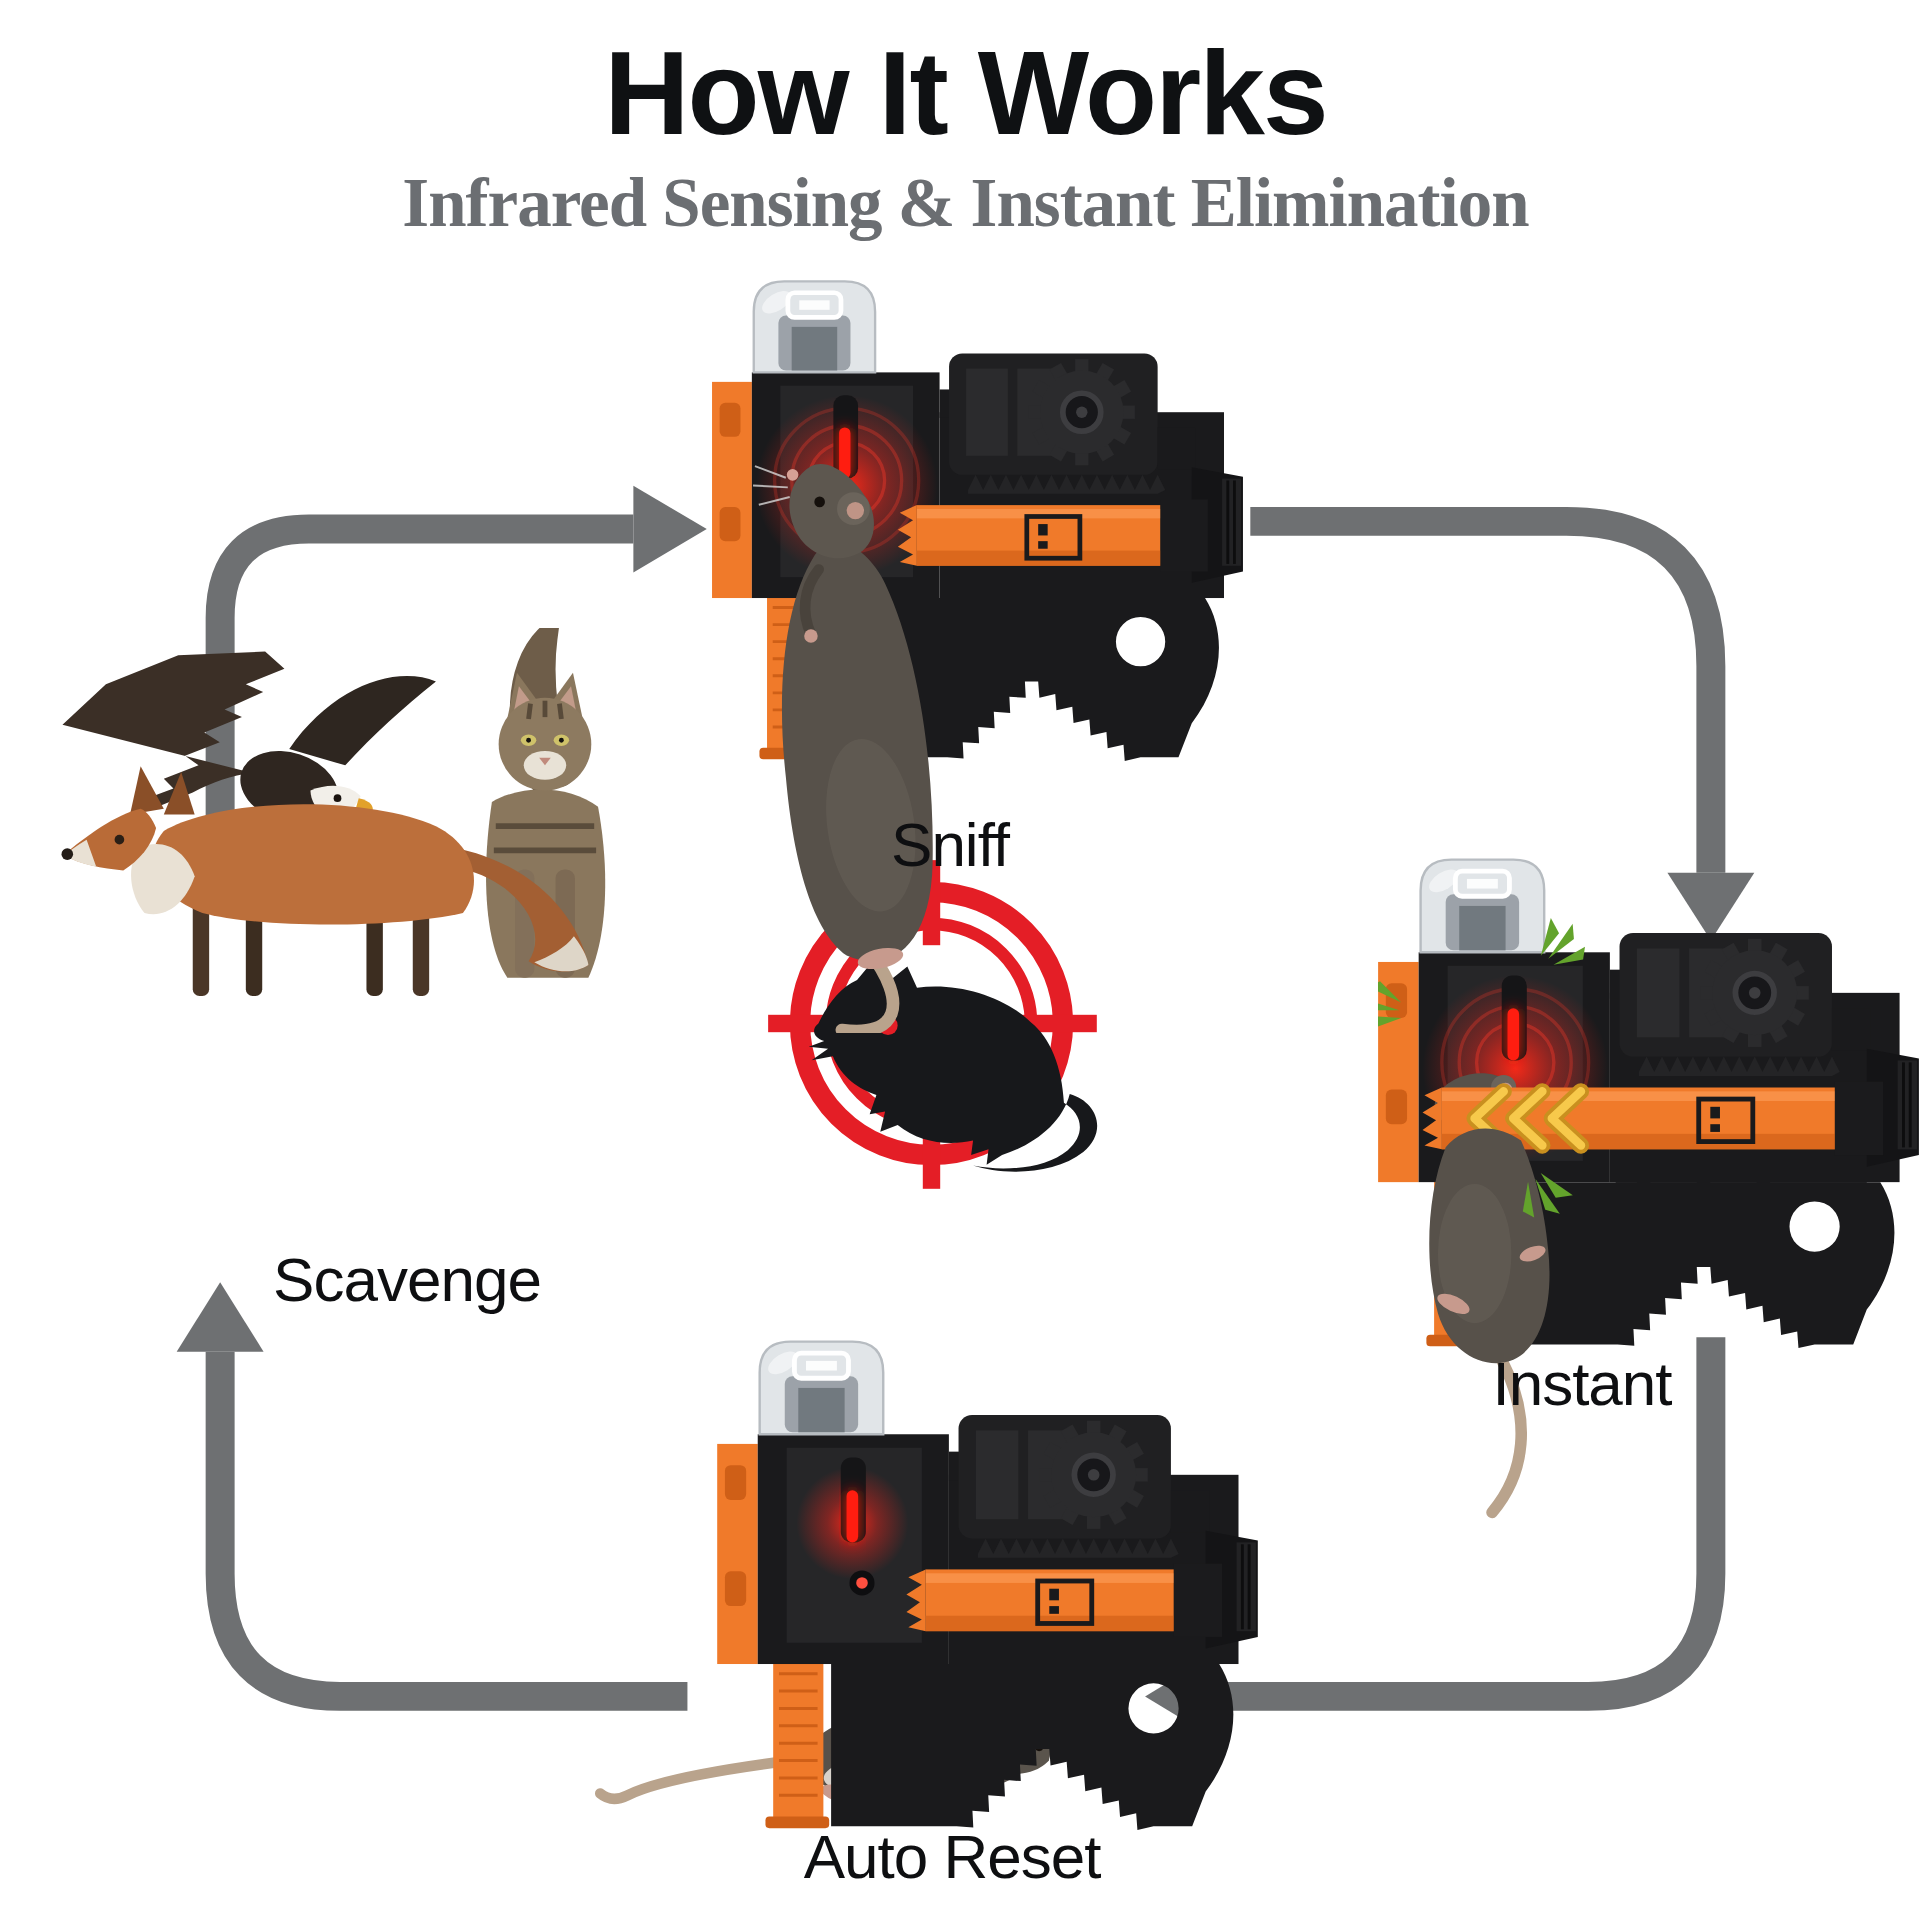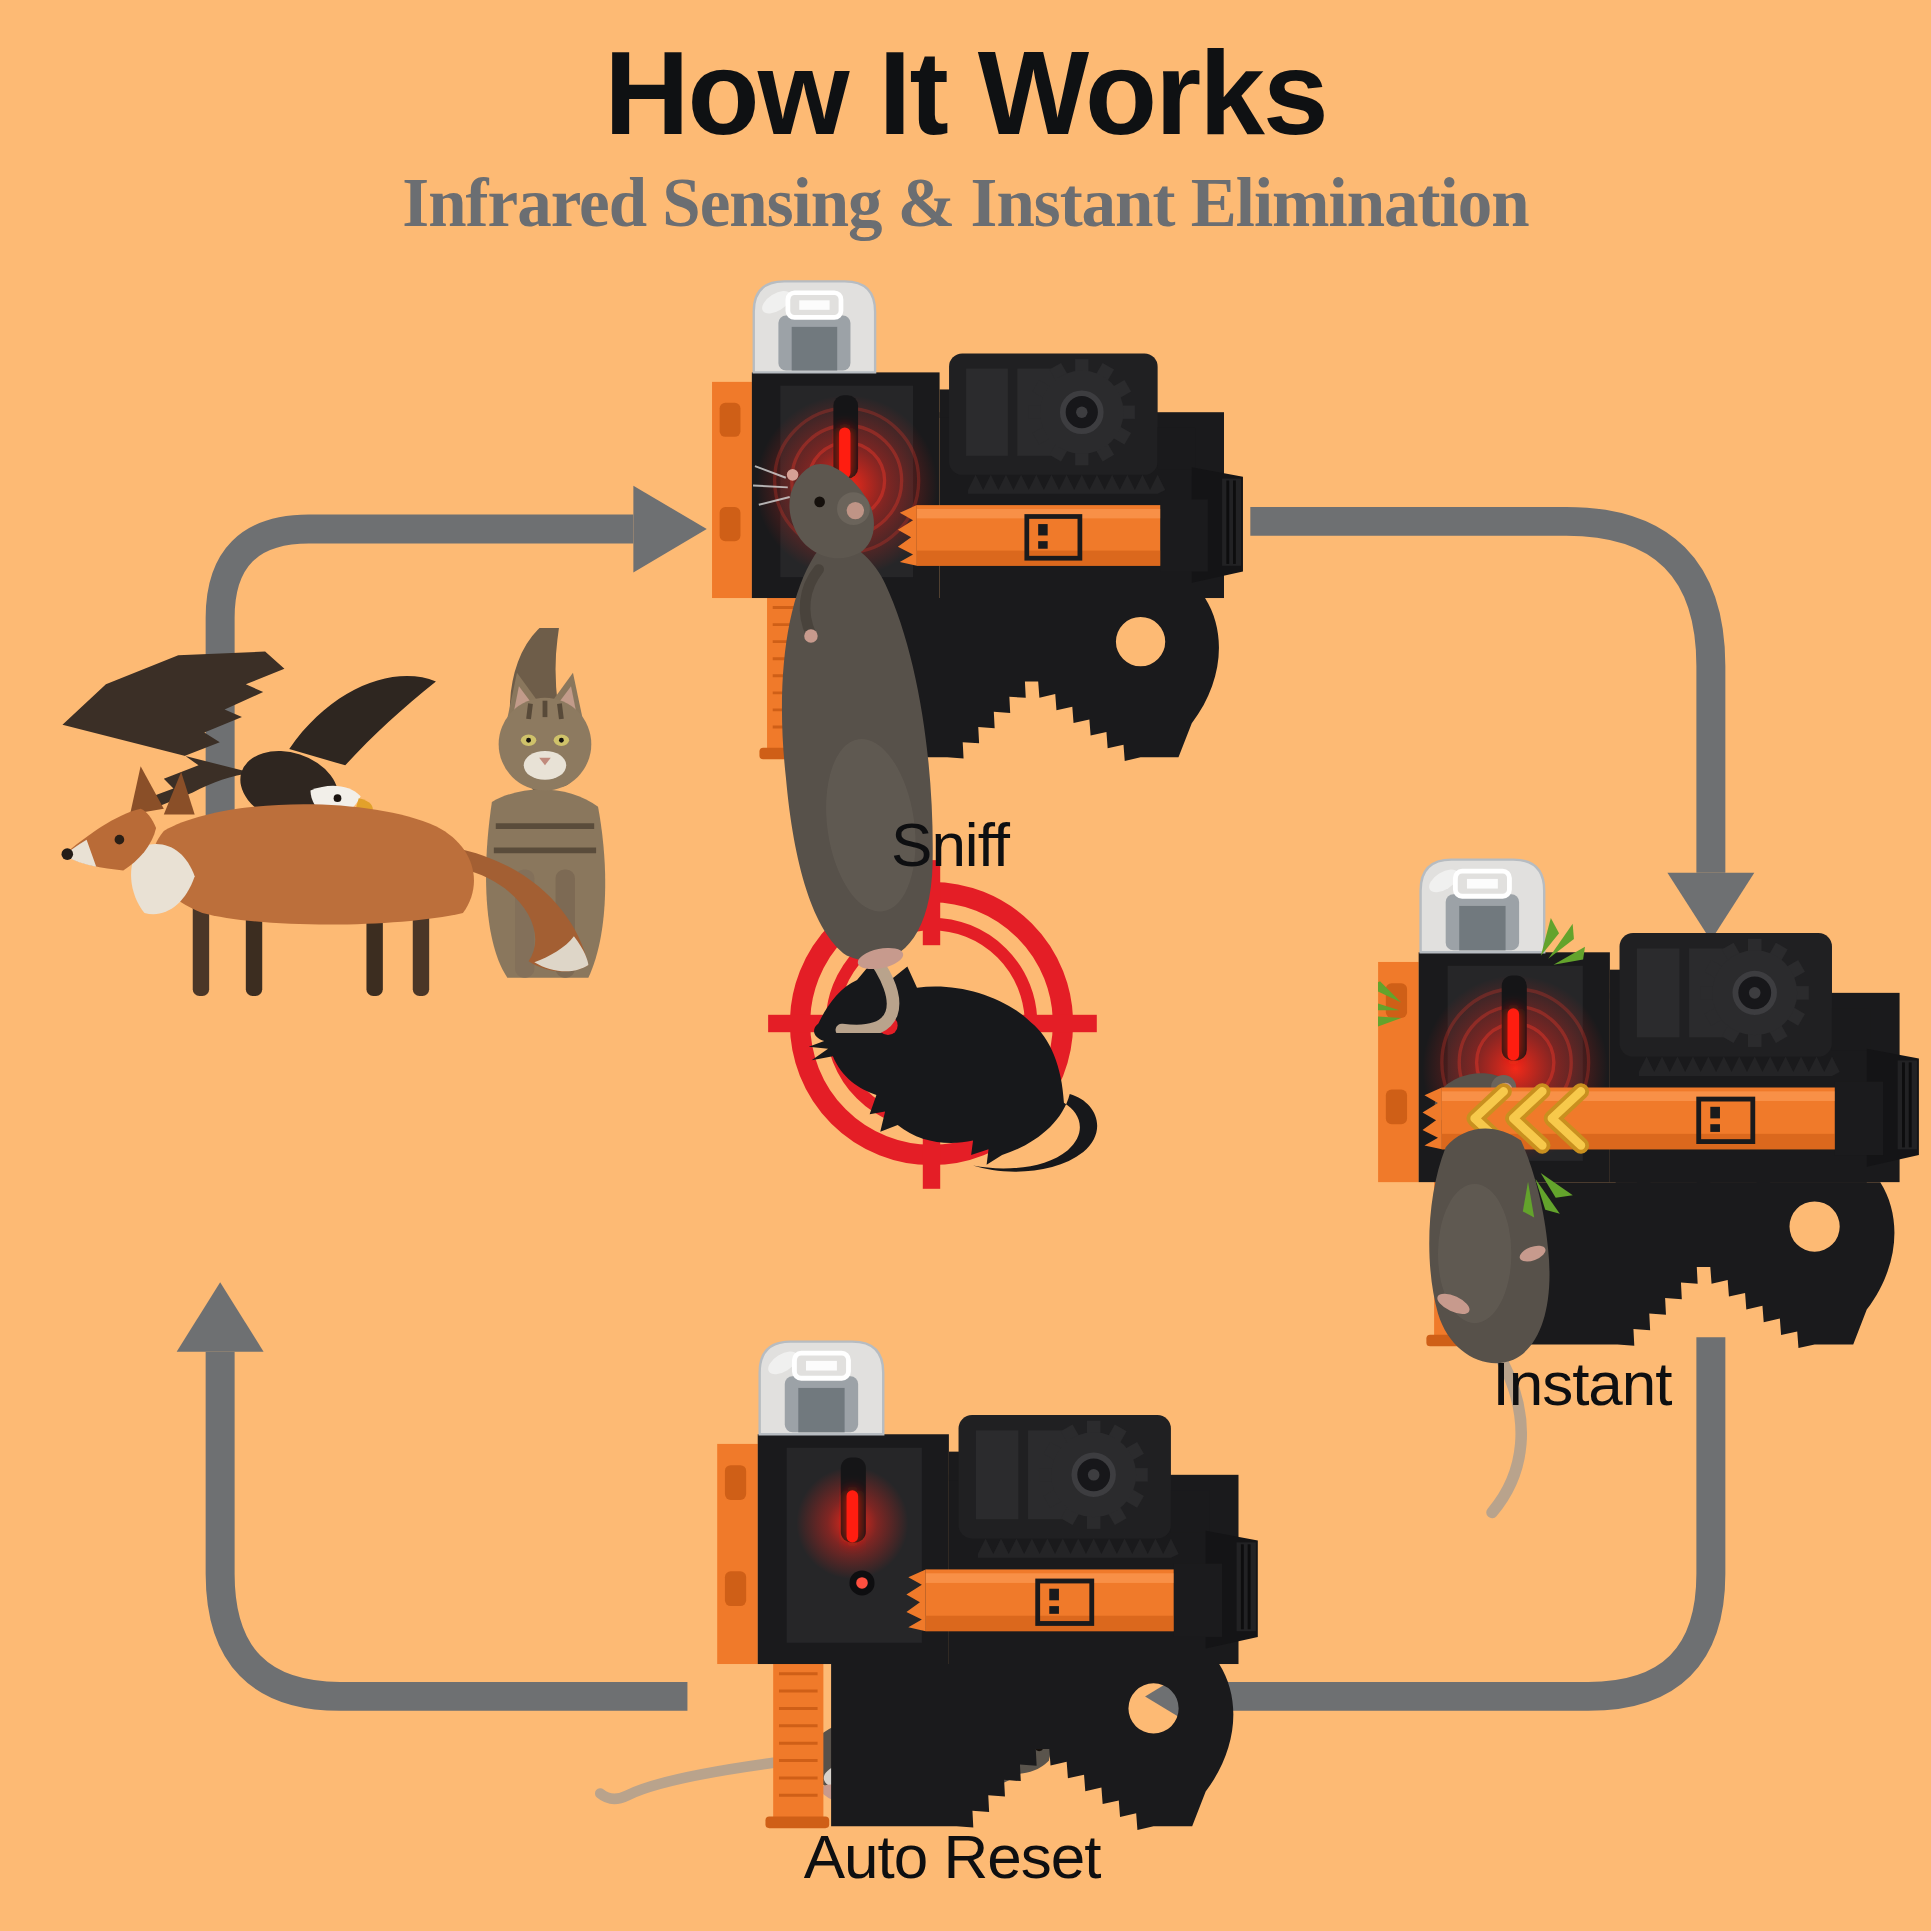--- a/index.html
+++ b/index.html
@@ -1,18 +1,18 @@
 <!DOCTYPE html>
 <html><head>
 <meta charset="utf-8">
 <style>
   html,body{margin:0;padding:0;background:#dfe2e5;}
   .canvas{
     position:relative;width:1931px;height:1931px;overflow:hidden;
-    background:#fdba74;
+    background:#ffffff;
     font-family:"Liberation Sans", sans-serif;
   }
   .abs{position:absolute;}
   .title{
     left:0;right:0;top:25px;text-align:center;
     font-size:118px;font-weight:bold;letter-spacing:-1.9px;color:#0f1113;
   }
   .subtitle{
     left:0;right:0;top:164px;text-align:center;
     font-size:69px;font-weight:bold;letter-spacing:-1px;color:#6b6e72;font-family:Liberation Serif, serif;
@@ -104,20 +104,21 @@
     <path d="M95,92 C120,82 142,94 152,122 C142,152 120,166 100,160 C84,140 81,110 95,92 Z" fill="#e9e1d4"></path>
     <polygon points="85,58 96,8 120,52" fill="#8a4f28"></polygon>
     <polygon points="120,58 138,14 152,58" fill="#8a4f28"></polygon>
     <path d="M96,52 C70,58 40,80 16,100 C34,110 56,114 78,116 C94,106 108,90 112,72 C108,62 102,54 96,52 Z" fill="#b96b37"></path>
     <path d="M40,84 C30,90 22,96 16,100 C26,106 38,110 50,112 Z" fill="#e9e1d4"></path>
     <circle cx="20" cy="99" r="6" fill="#241d18"></circle>
     <circle cx="74" cy="84" r="5" fill="#2a1f16"></circle>
   </g>
       </svg>
   </div>
+  <div class="abs stage-label" style="left:407px;top:1244px">Scavenge</div>
 
   <div class="abs" style="left:743px;top:835px">
     <svg id="target-svg" width="377" height="377" viewBox="0 0 390 390">
         <circle cx="195" cy="195" r="136" fill="none" stroke="#e41e26" stroke-width="21"></circle>
      <circle cx="195" cy="195" r="103" fill="none" stroke="#e41e26" stroke-width="13"></circle>
         <rect x="186" y="26" width="18" height="88" fill="#e41e26"></rect>
         <rect x="186" y="278" width="18" height="88" fill="#e41e26"></rect>
         <rect x="26" y="186" width="88" height="18" fill="#e41e26"></rect>
         <rect x="278" y="186" width="88" height="18" fill="#e41e26"></rect>
         <path fill="#17181b" d="

